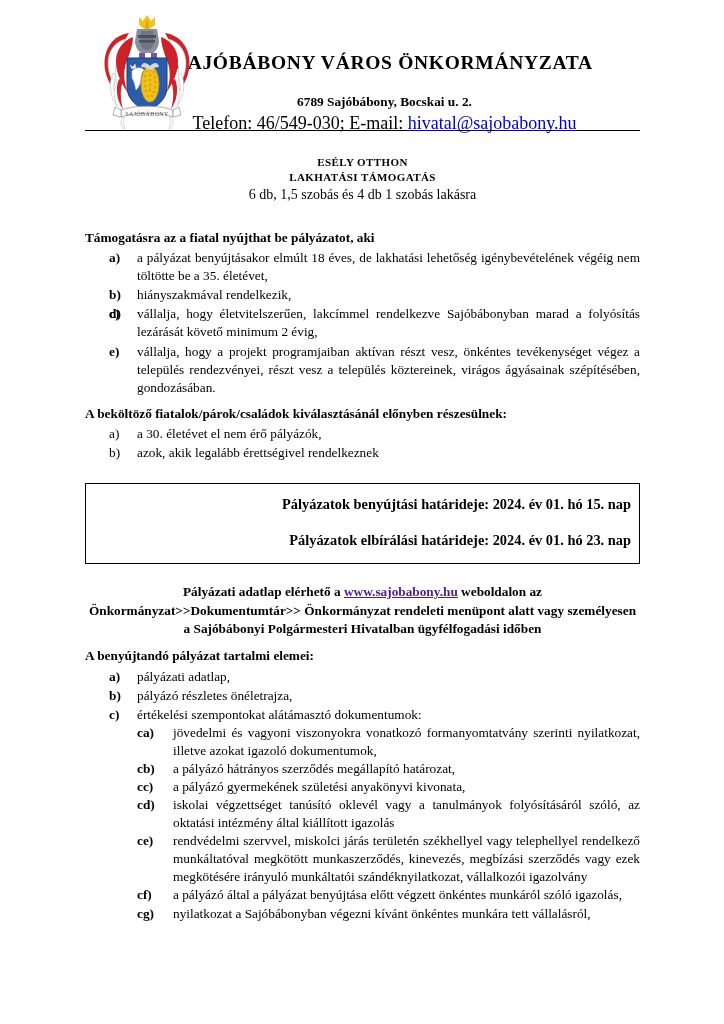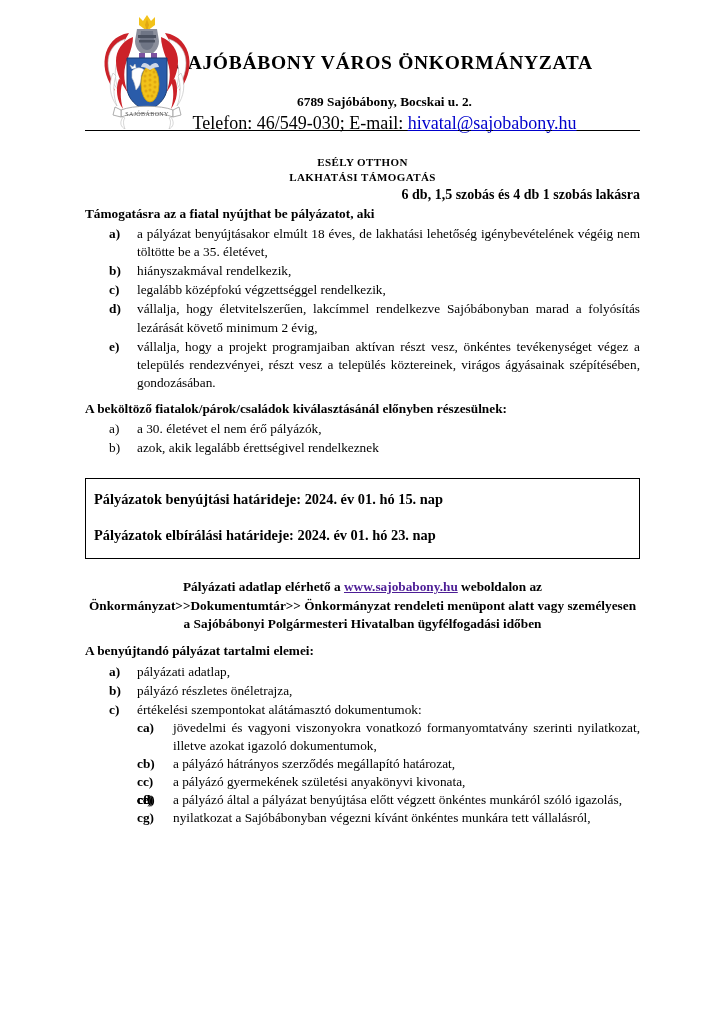--- a/index.html
+++ b/index.html
@@ -83,31 +83,32 @@
   }
   .prog-title {
     text-align: center;
     font-size: 11px;
     font-weight: bold;
     letter-spacing: 0.4px;
     margin-top: 24px;
     line-height: 1.33;
   }
   .prog-sub {
-    text-align: right;
+    text-align: center;
     font-size: 14px;
-    font-weight: bold;
+    font-weight: normal;
     margin-top: 2px;
     line-height: 1.33;
   }
 
   
   .lead {
     font-size: 13.3px;
     font-weight: bold;
+    margin-top: 24px;
     line-height: 1.3;
   }
   .lead.tight { margin-top: 8px; }
 
   ol.alpha {
     list-style: none;
     margin: 3px 0 0 0;
     padding: 0;
   }
   ol.alpha > li {
@@ -147,21 +148,21 @@
     font-weight: bold;
   }
 
   
   .deadline-box {
     border: 1.1px solid #000000;
     margin-top: 21px;
     padding: 11px 8px 13px 8px;
   }
   .deadline-line {
-    text-align: left;
+    text-align: right;
     font-size: 14.4px;
     font-weight: bold;
     line-height: 1.3;
   }
   .deadline-line + .deadline-line { margin-top: 17px; }
 
   
   .info {
     text-align: center;
     font-size: 13.3px;
@@ -261,21 +262,21 @@
   <div class="prog-title">
     <div>ESÉLY OTTHON</div>
     <div>LAKHATÁSI TÁMOGATÁS</div>
   </div>
   <div class="prog-sub">6 db, 1,5 szobás és 4 db 1 szobás lakásra</div>
 
   <div class="lead">Támogatásra az a fiatal nyújthat be pályázatot, aki</div>
   <ol class="alpha bold-mk">
     <li><span class="mk">a)</span><span>a pályázat benyújtásakor elmúlt 18 éves, de lakhatási lehetőség igénybevételének végéig nem töltötte be a 35. életévet,</span></li>
     <li><span class="mk">b)</span><span>hiányszakmával rendelkezik,</span></li>
-    <li><span class="mk">c)</span><span>legalább középfokú végzettséggel rendelkezik,</span></li>
+    <li><span class="mk">c)</span></li>
     <li><span class="mk">d)</span><span>vállalja, hogy életvitelszerűen, lakcímmel rendelkezve Sajóbábonyban marad a folyósítás lezárását követő minimum 2 évig,</span></li>
     <li><span class="mk">e)</span><span>vállalja, hogy a projekt programjaiban aktívan részt vesz, önkéntes tevékenységet végez a település rendezvényei, részt vesz a település köztereinek, virágos ágyásainak szépítésében, gondozásában.</span></li>
   </ol>
 
   <div class="lead tight">A beköltöző fiatalok/párok/családok kiválasztásánál előnyben részesülnek:</div>
   <ol class="alpha">
     <li><span class="mk">a)</span><span>a 30. életévet el nem érő pályázók,</span></li>
     <li><span class="mk">b)</span><span>azok, akik legalább érettségivel rendelkeznek</span></li>
   </ol>
 
@@ -292,21 +293,21 @@
 
   <div class="lead tight">A benyújtandó pályázat tartalmi elemei:</div>
   <ol class="alpha bold-mk">
     <li><span class="mk">a)</span><span>pályázati adatlap,</span></li>
     <li><span class="mk">b)</span><span>pályázó részletes önéletrajza,</span></li>
     <li><span class="mk">c)</span><span>értékelési szempontokat alátámasztó dokumentumok:</span>
       <ol class="sub">
         <li><span class="mk">ca)</span><span>jövedelmi és vagyoni viszonyokra vonatkozó formanyomtatvány szerinti nyilatkozat, illetve azokat igazoló dokumentumok,</span></li>
         <li><span class="mk">cb)</span><span>a pályázó hátrányos szerződés megállapító határozat,</span></li>
         <li><span class="mk">cc)</span><span>a pályázó gyermekének születési anyakönyvi kivonata,</span></li>
-        <li><span class="mk">cd)</span></li>
-        <li><span class="mk">ce)</span></li>
+        <li><span class="mk">cd)</span><span>iskolai végzettséget tanúsító oklevél vagy a tanulmányok folyósításáról szóló, az oktatási intézmény által kiállított igazolás</span></li>
+        <li><span class="mk">ce)</span><span>rendvédelmi szervvel, miskolci járás területén székhellyel vagy telephellyel rendelkező munkáltatóval megkötött munkaszerződés, kinevezés, megbízási szerződés vagy ezek megkötésére irányuló munkáltatói szándéknyilatkozat, vállalkozói igazolvány</span></li>
         <li><span class="mk">cf)</span><span>a pályázó által a pályázat benyújtása előtt végzett önkéntes munkáról szóló igazolás,</span></li>
         <li><span class="mk">cg)</span><span>nyilatkozat a Sajóbábonyban végezni kívánt önkéntes munkára tett vállalásról,</span></li>
       </ol>
     </li>
   </ol>
 
 </div>
 
 </body></html>

